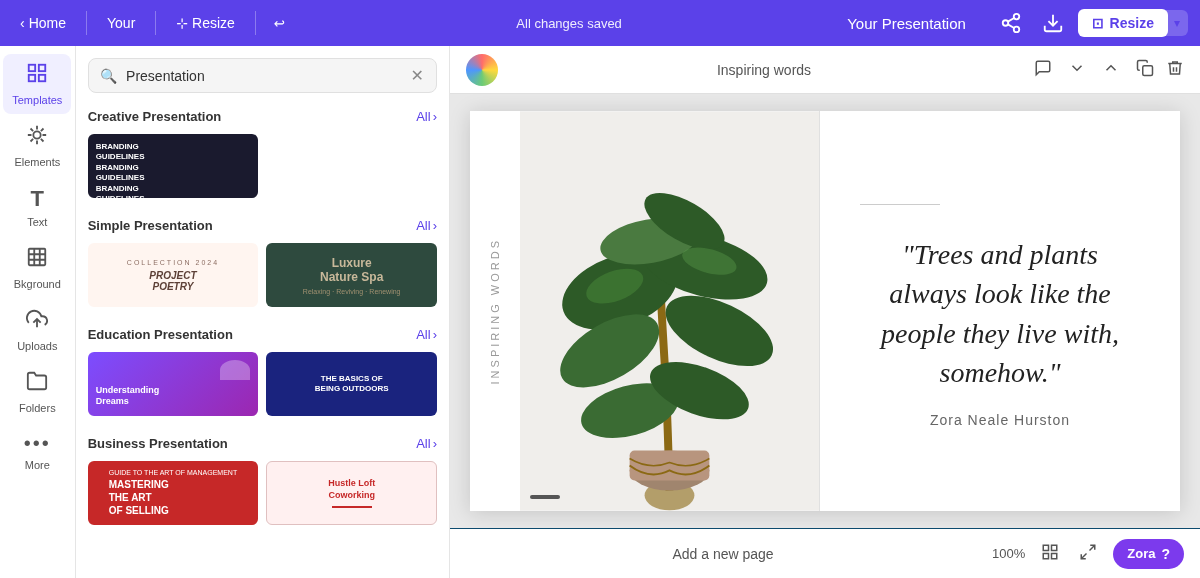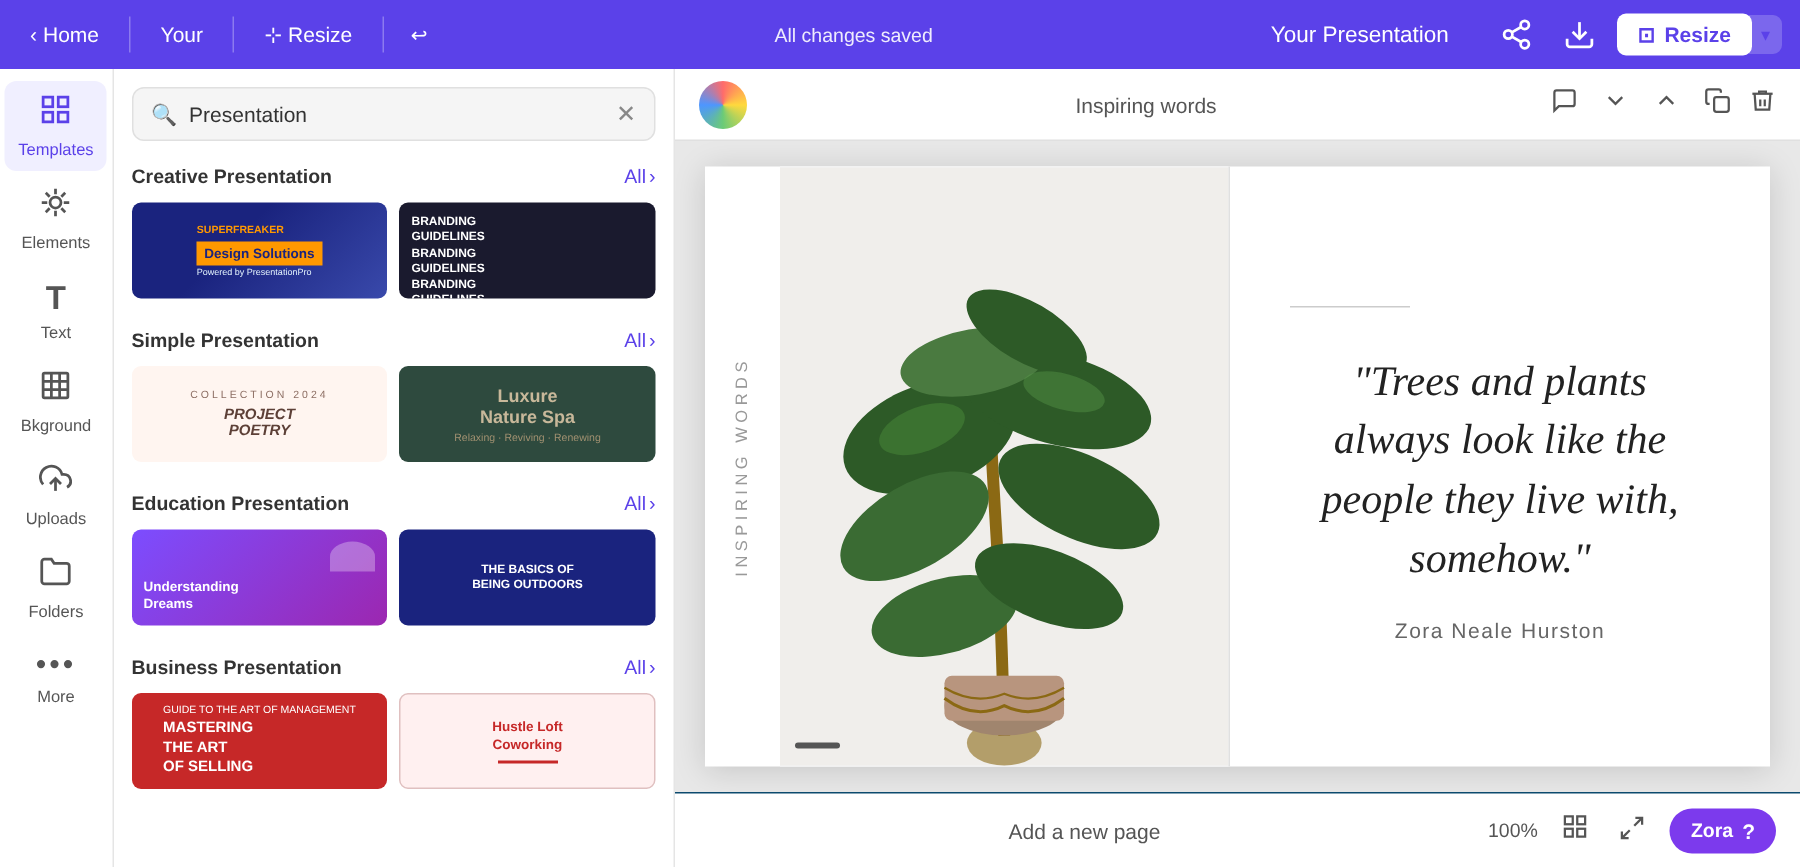--- a/index.html
+++ b/index.html
@@ -290,27 +290,20 @@
     </div>
 
     <div class="section-header">
       <span class="section-title">Creative Presentation</span>
       <span class="section-all">
         <span>All</span>
         <span>›</span>
       </span>
     </div>
     <div class="template-grid">
-      <div class="template-thumb tmpl-creative-1">
-        <div style="padding:10px;">
-          <div style="color:#ff9800;font-size:7px;margin-bottom:4px;font-weight:600;">SUPERFREAKER</div>
-          <div style="background:#ff9800;color:#1a237e;font-size:9px;font-weight:800;padding:3px 5px;">Design Solutions</div>
-          <div style="color:#e3f2fd;font-size:6px;margin-top:2px;">Powered by PresentationPro</div>
-        </div>
-      </div>
       <div class="template-thumb tmpl-creative-2">
         <div style="padding:8px;">
           <div style="color:white;font-size:8px;font-weight:700;line-height:1.3;text-transform:uppercase;">BRANDING<br>GUIDELINES<br>BRANDING<br>GUIDELINES<br>BRANDING<br>GUIDELINES</div>
         </div>
       </div>
     </div>
 
     <div class="section-header">
       <span class="section-title">Simple Presentation</span>
       <span class="section-all">

